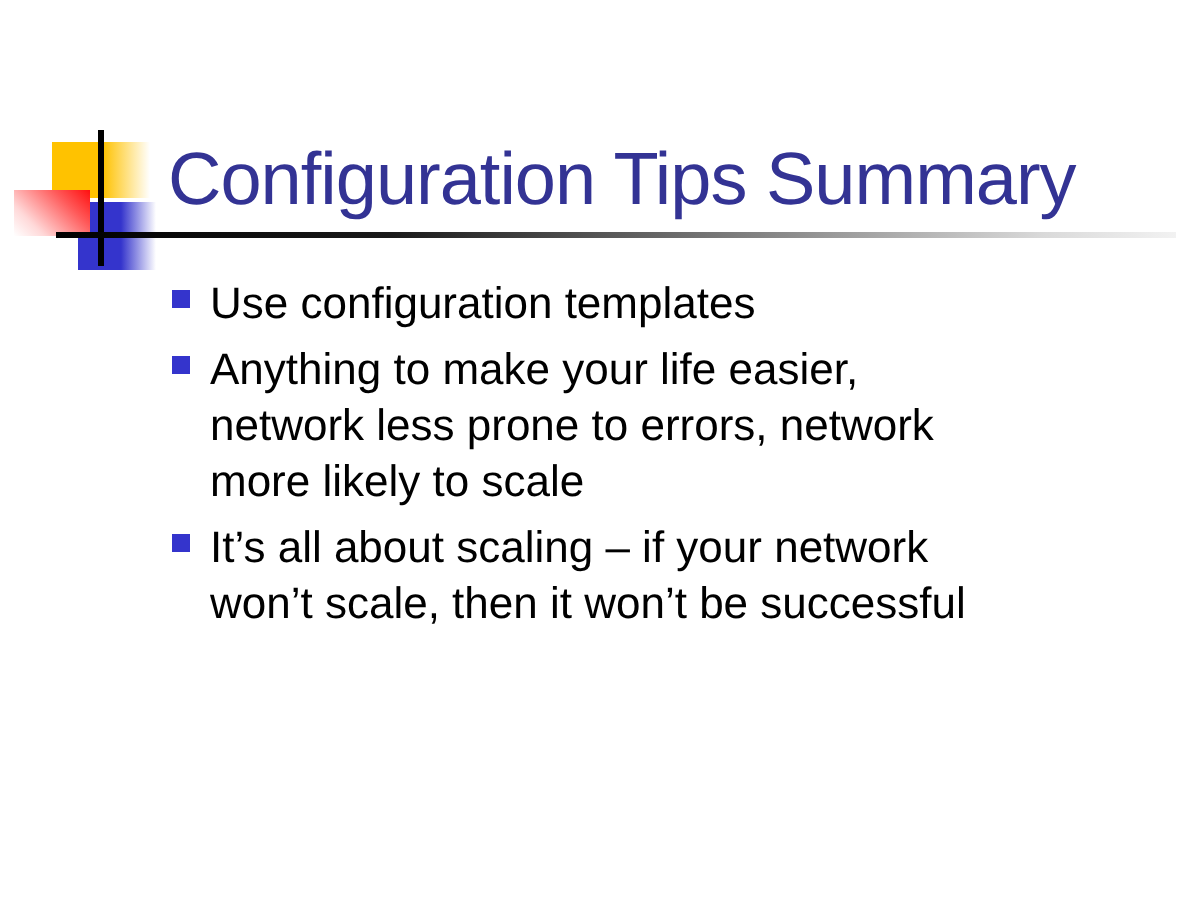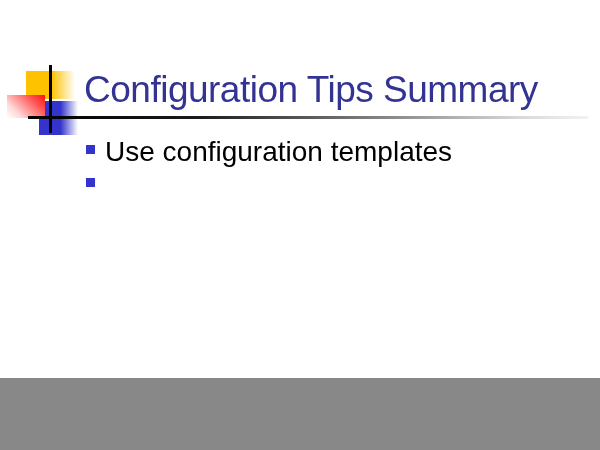--- a/index.html
+++ b/index.html
@@ -3,21 +3,21 @@
 <meta charset="utf-8">
 <style>
   html, body {
     margin: 0;
     padding: 0;
     background: #888;
   }
   .slide {
     position: relative;
     width: 600px;
-    height: 378px;
+    height: 450px;
     background: #ffffff;
     overflow: hidden;
     font-family: "Liberation Sans", sans-serif;
   }
   
   .sq { position: absolute; }
   .sq-yellow {
     left: 26px; top: 71px; width: 49px; height: 28px;
     background: linear-gradient(to right, #ffc200 0%, #ffc200 52%, #ffffff 100%);
   }
@@ -62,21 +62,21 @@
     margin: 0 0 5px 0;
     padding-left: 19px;
   }
   .bullet-marker {
     position: absolute;
     left: 0; top: 7px;
     width: 9px; height: 9px;
     background: #3434cc;
   }
   .bullet-text {
-    font-size: 28px;
+    font-size: 22px;
     line-height: 28px;
     color: #000000;
     white-space: pre-line;
   }
 </style>
 </head>
 <body>
 
 <div class="slide">
 
@@ -91,16 +91,24 @@
   <ul class="bullets">
     <li>
       <span class="bullet-marker"></span>
       <span class="bullet-text">Use configuration templates</span>
     </li>
     <li>
       <span class="bullet-marker"></span>
     </li>
     <li>
       <span class="bullet-marker"></span>
+      <span class="bullet-text">Anything to make your life easier,
+network less prone to errors, network
+more likely to scale</span>
+    </li>
+    <li>
+      <span class="bullet-marker"></span>
+      <span class="bullet-text">It’s all about scaling – if your network
+won’t scale, then it won’t be successful</span>
     </li>
   </ul>
 
 </div>
 
 </body></html>

